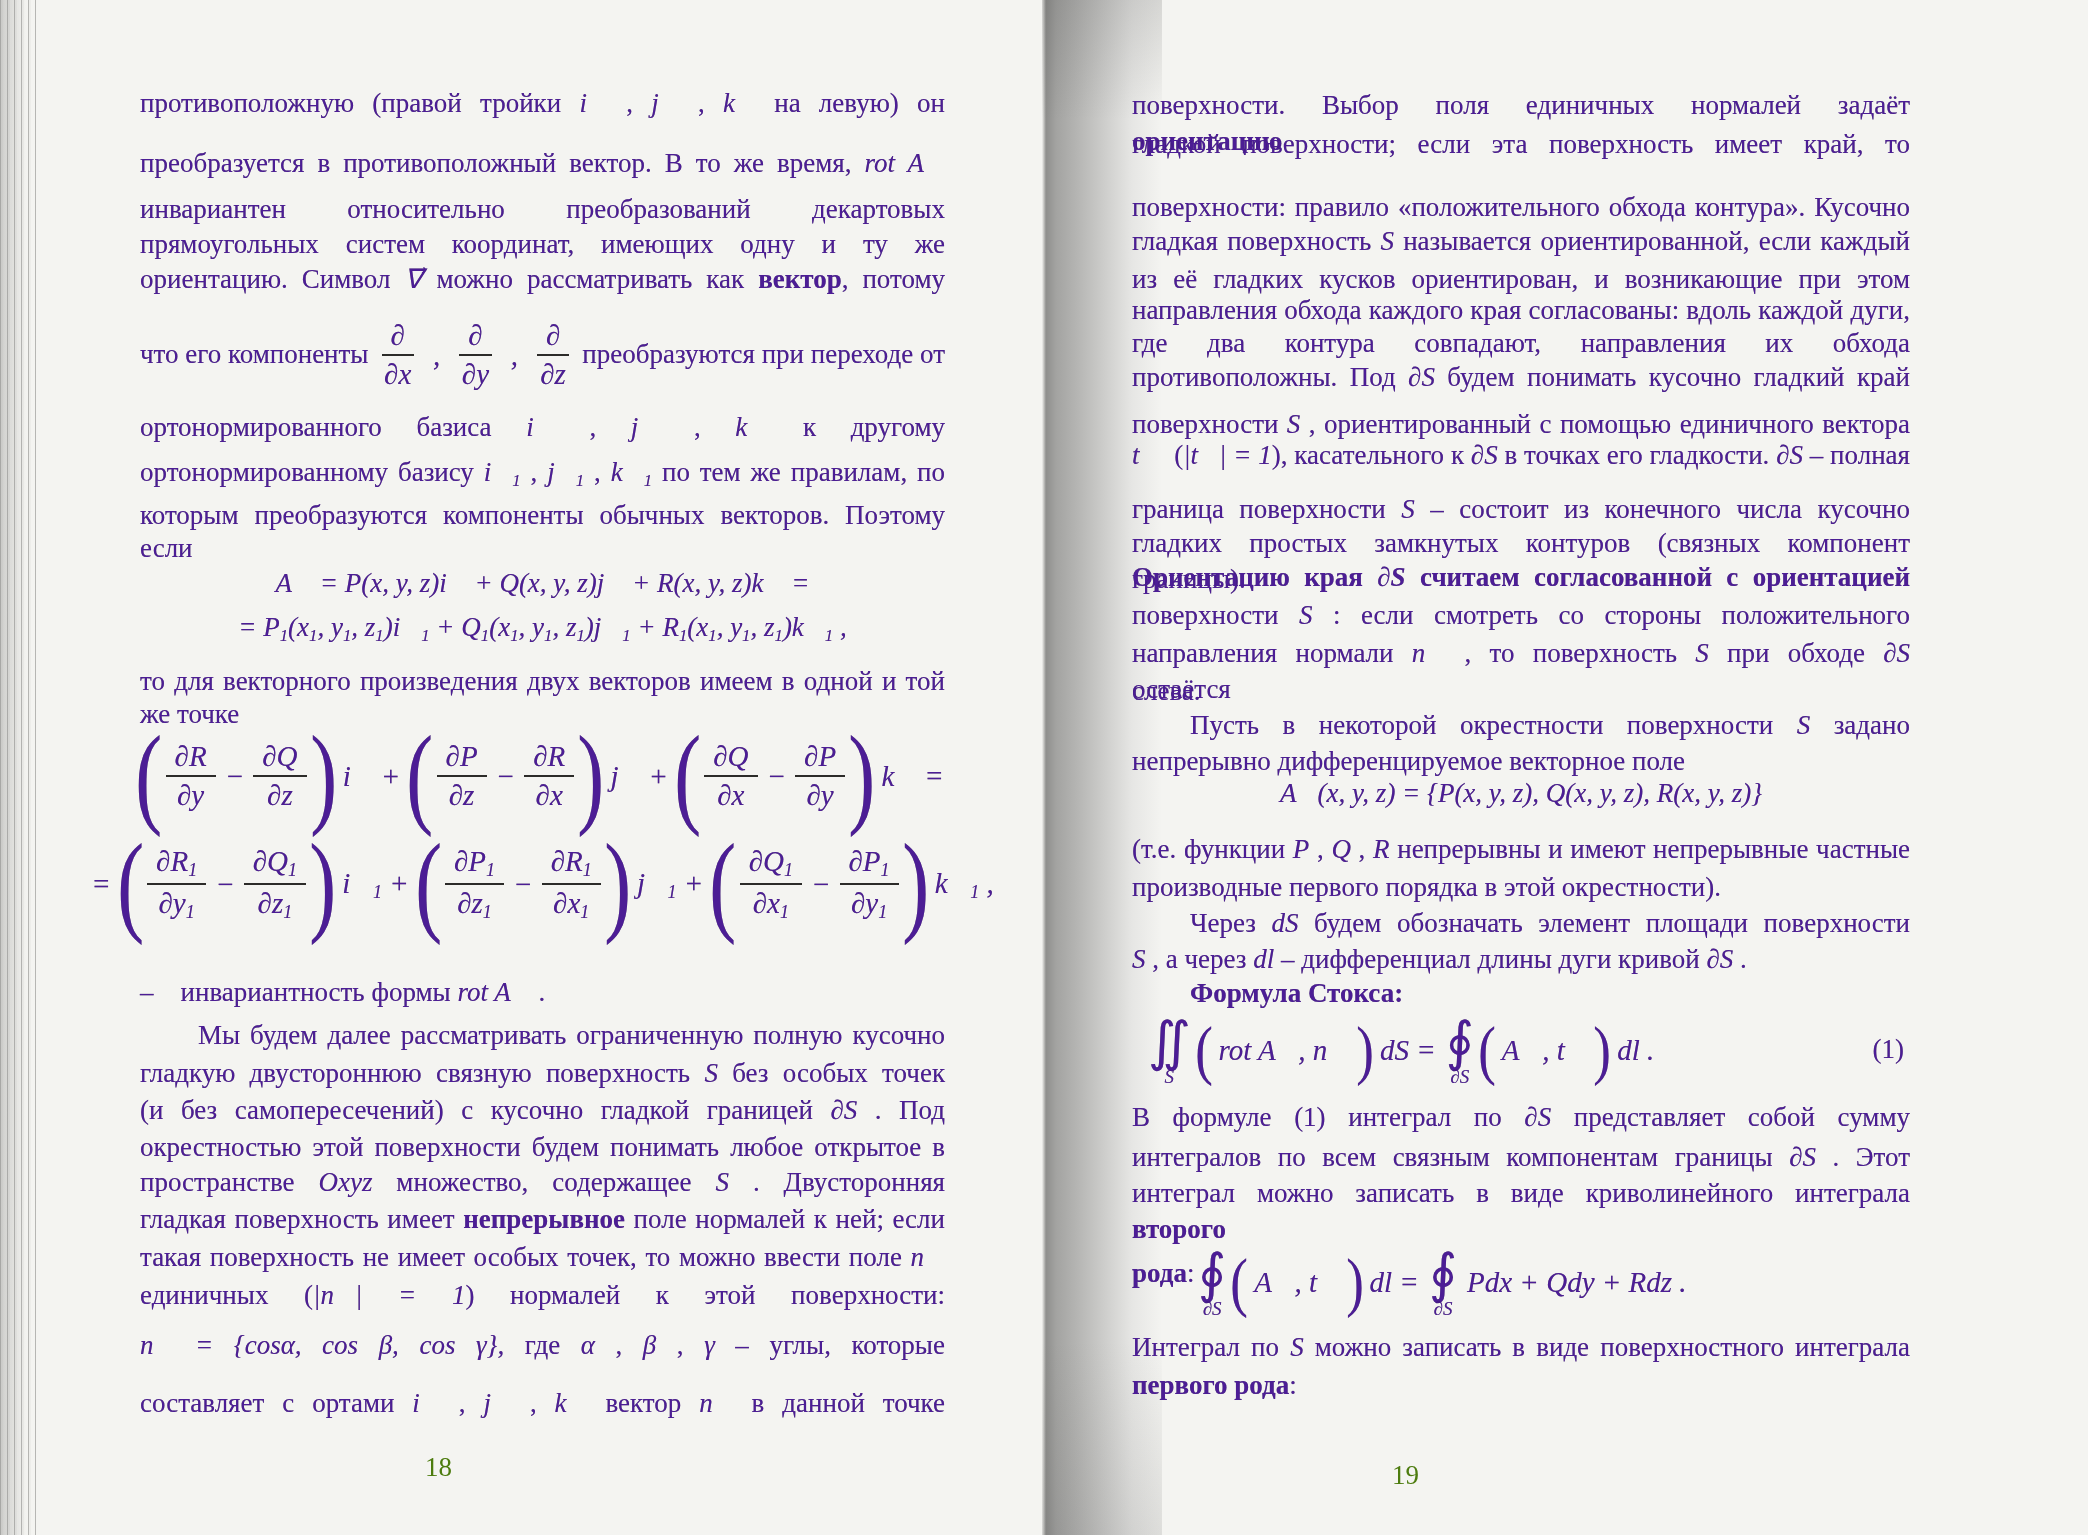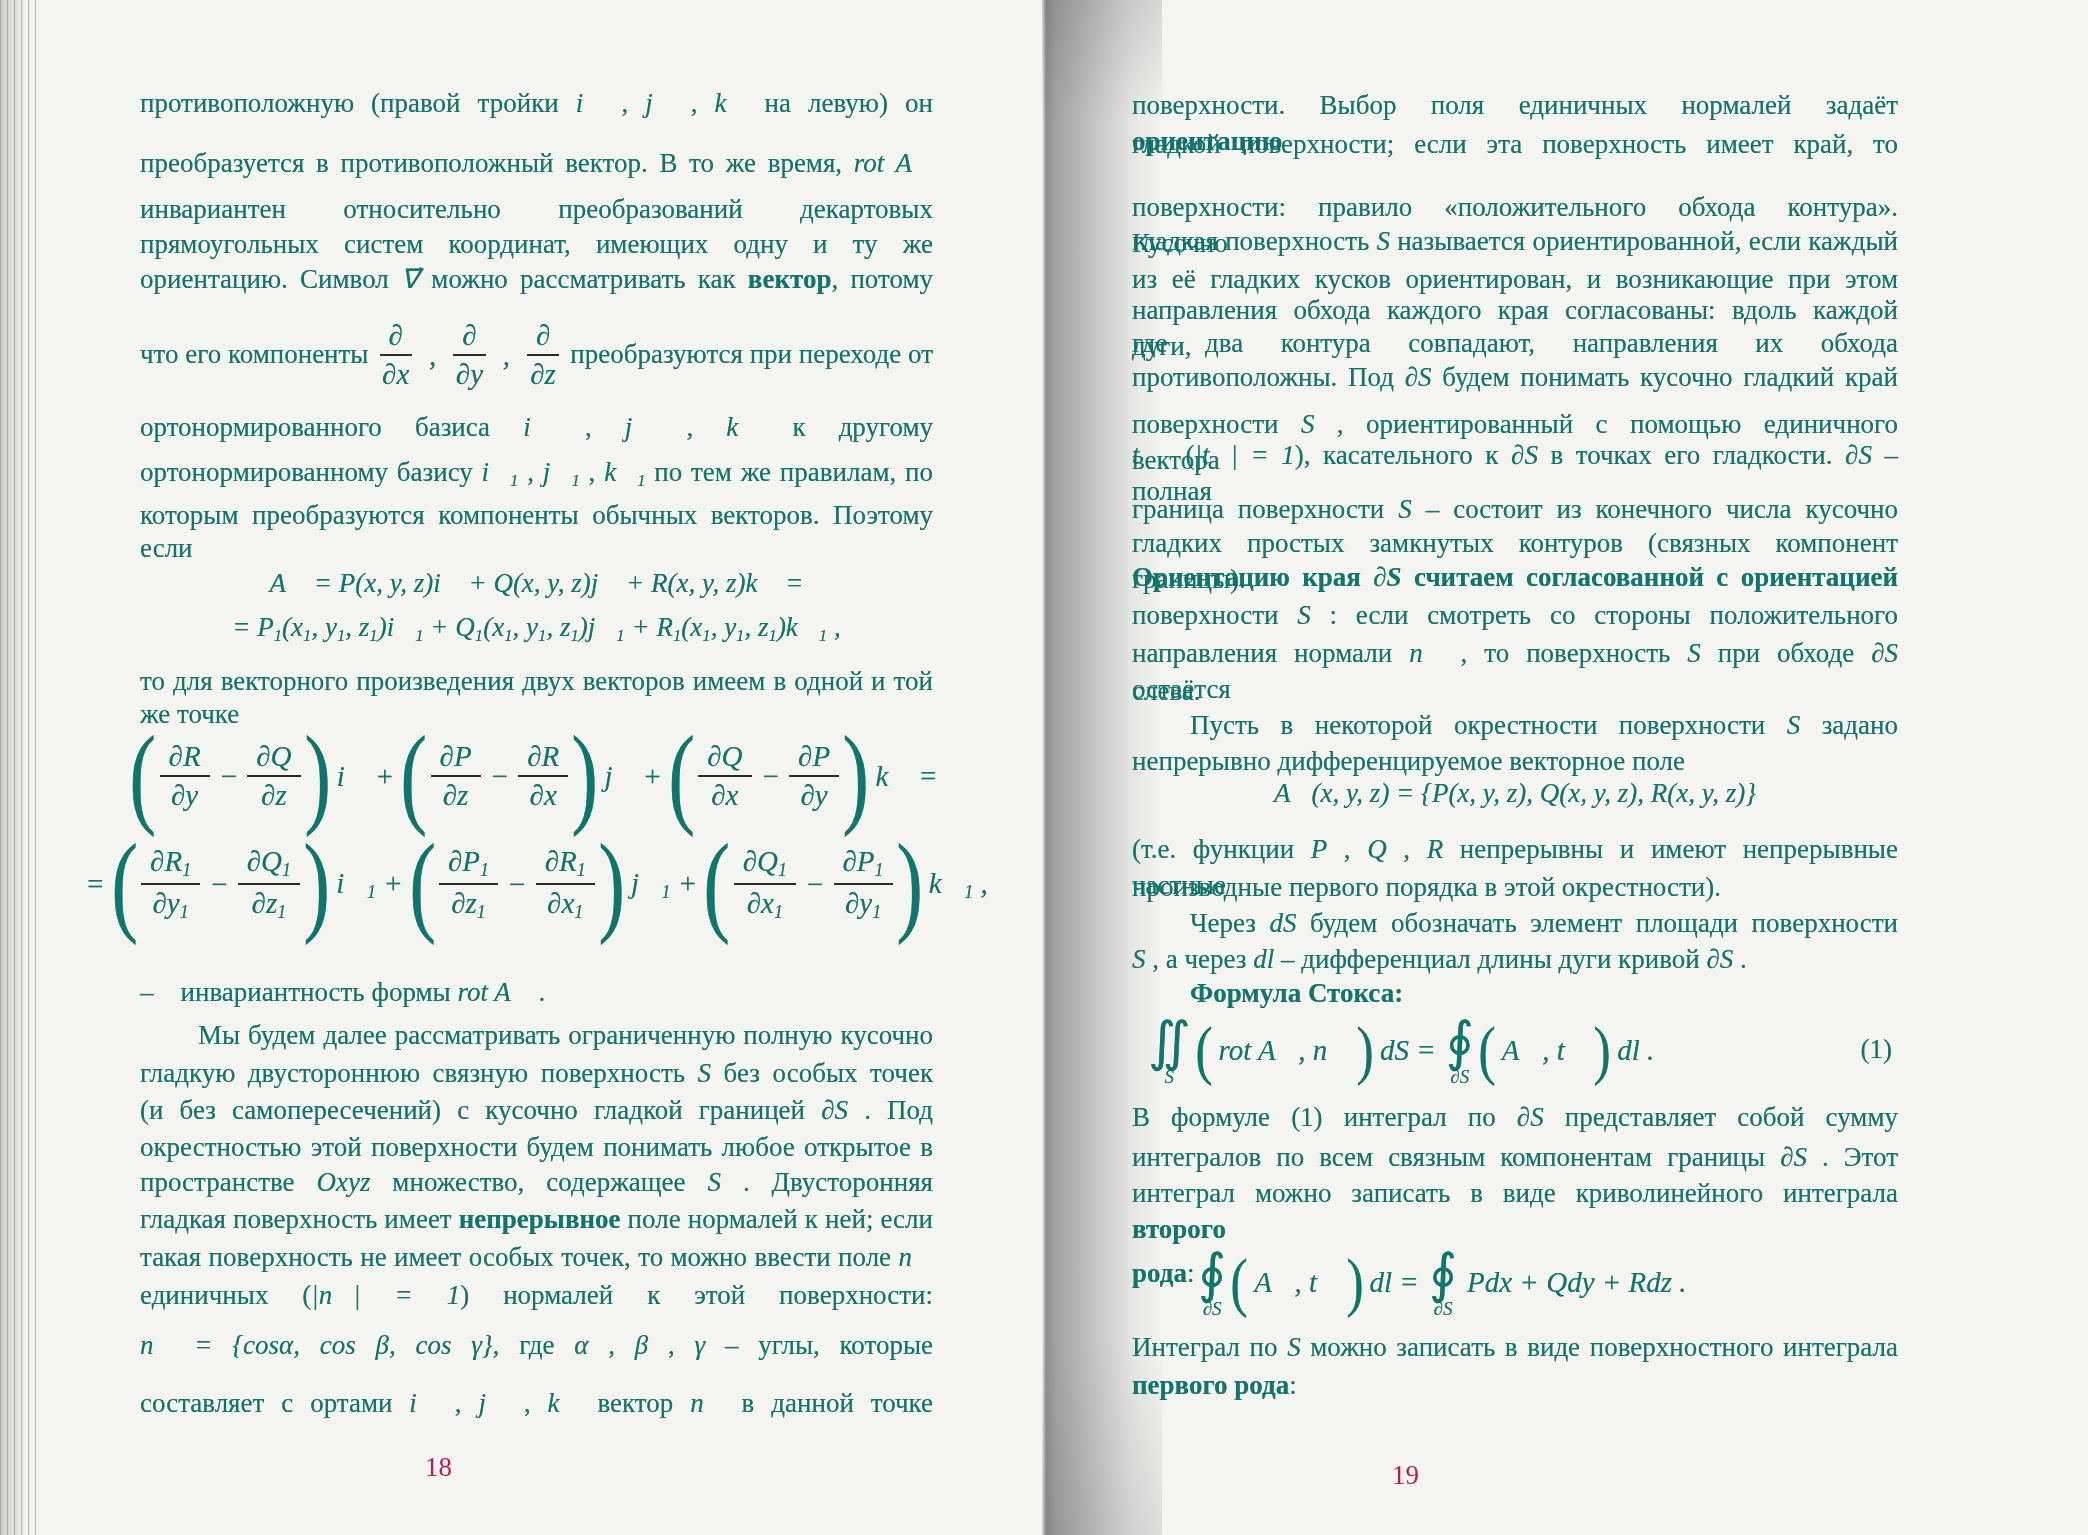--- a/index.html
+++ b/index.html
@@ -24,22 +24,22 @@
     background:
       linear-gradient(to bottom, rgba(60,60,60,.16), rgba(60,60,60,0) 120px,
         rgba(60,60,60,0) 1340px, rgba(60,60,60,.12)),
       linear-gradient(to right, #f2f2ef 0px, #8f8f8d 4px, #a3a3a1 14px,
         #b4b4b2 34px, #cdcdcb 62px, #e6e6e4 90px, #f4f4f1 100%);
   }
   .page-body{position:absolute;top:0;height:100%;}
   #left-body{left:140px;width:805px;}
   #right-body{left:1132px;width:778px;}
   .line{
-    position:absolute;left:0;right:12px;
-    font-size:27px;line-height:1.32;color:#0f766e;
+    position:absolute;left:0;right:0;
+    font-size:27px;line-height:1.32;color:#4c1d95;
     text-align:justify;text-align-last:justify;
     text-shadow:0 0 .5px rgba(20,20,20,.45);
   }
   .nj{text-align:left;text-align-last:auto;}
   .ctr{text-align:center;text-align-last:center;}
   .ind{text-indent:58px;}
   .m{font-style:italic;}
   .b{font-weight:bold;}
   sub{font-size:.62em;vertical-align:-.28em;}
   
@@ -56,21 +56,21 @@
   .bpf{height:96px;display:flex;align-items:center;font-size:112px;
        font-weight:300;transform:scaleX(.72);margin:0 -5px;}
   .bp{height:70px;display:flex;align-items:center;font-size:66px;
       font-weight:300;transform:scaleX(.8);margin:0 -2px;}
   .intw{display:inline-flex;flex-direction:column;align-items:center;
         line-height:1;margin:0 4px;}
   .isym{font-family:"DejaVu Sans","Liberation Sans",sans-serif;font-size:54px;}
   .ilim{font-size:19px;font-style:italic;margin-top:-2px;}
   .eqnum{position:absolute;right:6px;top:50%;transform:translateY(-50%);
          font-style:normal;font-size:27px;}
-  .pageno{position:absolute;font-size:27px;color:#be185d;}
+  .pageno{position:absolute;font-size:27px;color:#4d7c0f;}
   #left-pageno{left:425px;top:1452px;}
   #right-pageno{left:1392px;top:1460px;}
 </style>
 </head>
 <body>
 
 <div id="scan">
   <div id="edge-stripes"></div>
   <div id="gutter"></div>
 

